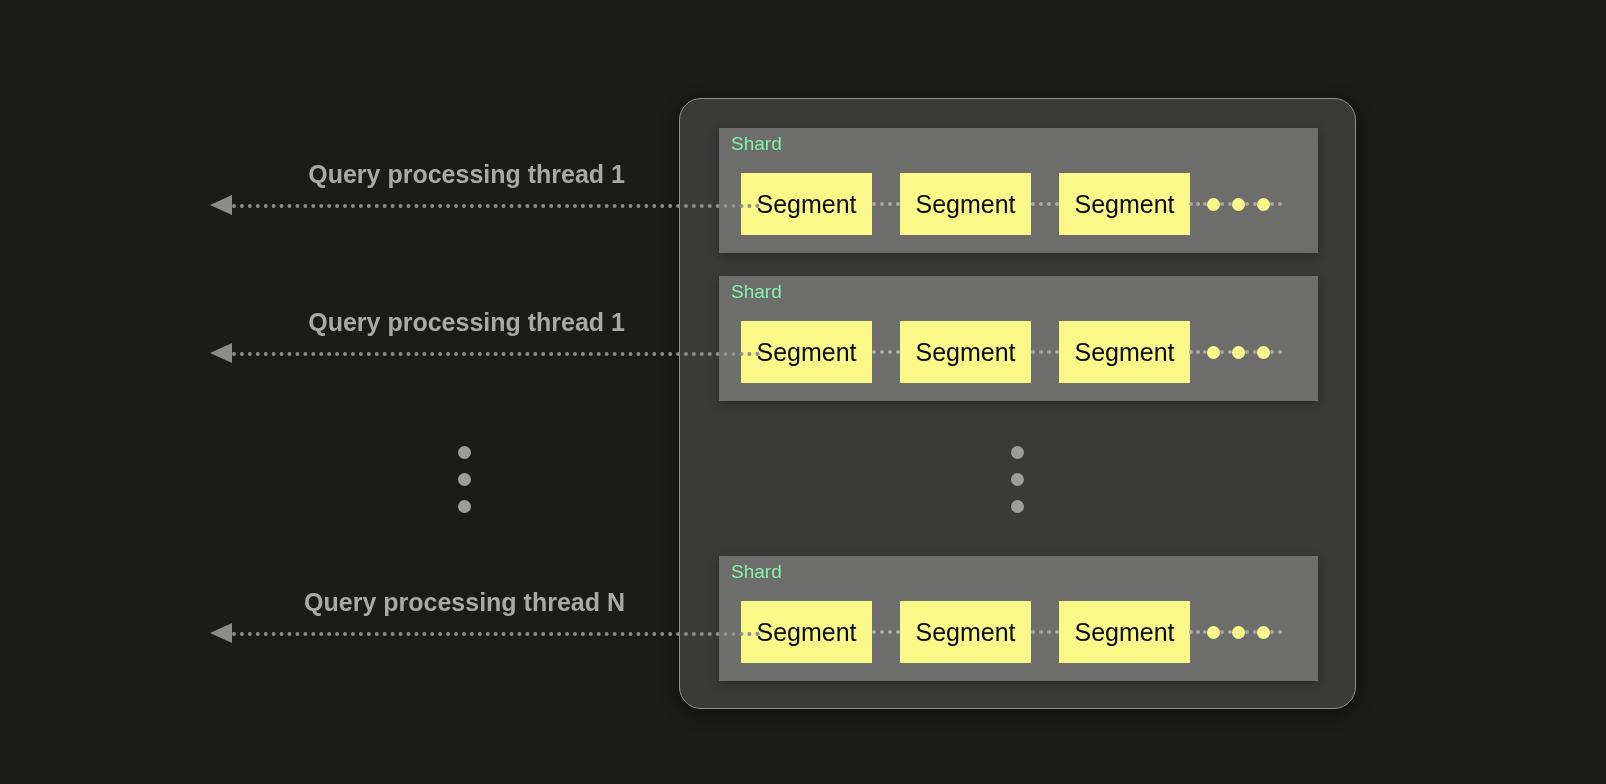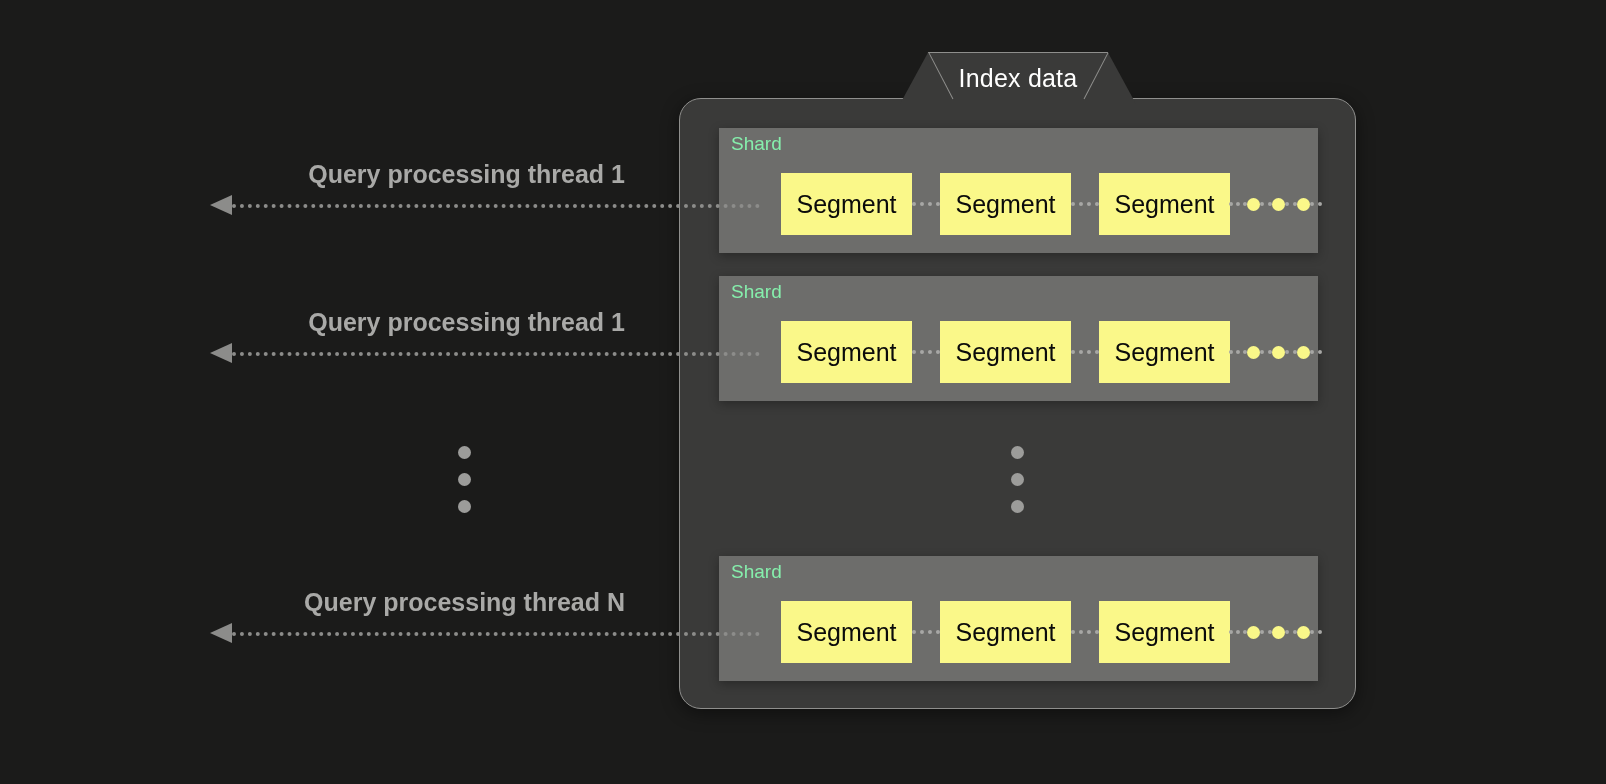--- a/index.html
+++ b/index.html
@@ -91,21 +91,20 @@
     color: #86efac;
     font-size: 19px;
   }
   .segments-row {
     position: absolute;
     left: 22px;
     top: 45px;
     height: 62px;
     display: flex;
     align-items: center;
-    margin-left: 40px;
   }
   .segment {
     width: 131px;
     height: 62px;
     background: #faf889;
     color: #0b0b0b;
     font-size: 25px;
     display: flex;
     align-items: center;
     justify-content: center;
@@ -187,26 +186,20 @@
     border-right: 22px solid #8c8c8a;
   }
 </style>
 </head>
 <body>
 
 <div id="stage">
 
   <div id="index-container"></div>
 
-  <div id="index-tab">
-    <div class="tab-shape"></div>
-    <div class="tab-edge-l"></div>
-    <div class="tab-edge-r"></div>
-    <div class="tab-label">Index data</div>
-  </div>
 
   <div class="shard" style="top:128px;">
     <div class="shard-label">Shard</div>
     <div class="segments-row">
       <div class="segment">Segment</div>
       <div class="seg-connector"></div>
       <div class="segment">Segment</div>
       <div class="seg-connector"></div>
       <div class="segment">Segment</div>
       <div class="ellipsis-h">

